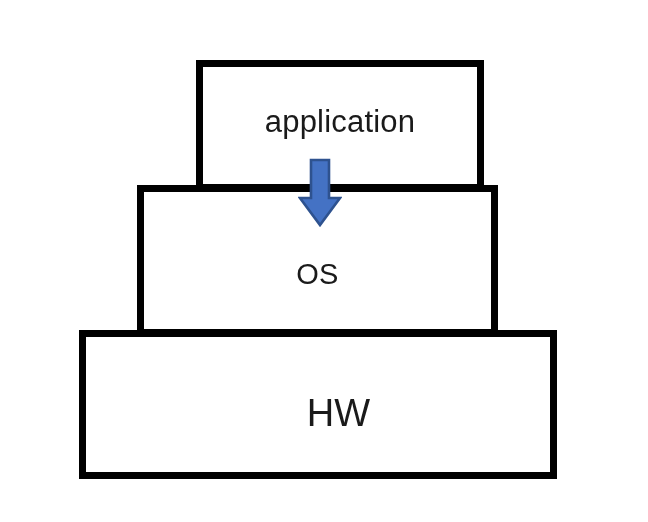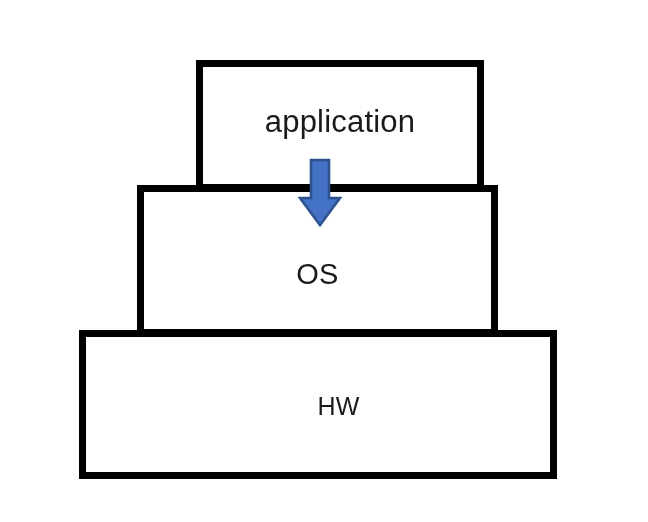--- a/index.html
+++ b/index.html
@@ -69,23 +69,23 @@
 
   
   #box-hw {
     left: 79px;
     top: 330px;
     width: 478px;
     height: 149px;
     z-index: 1;
   }
   #box-hw .layer-label {
-    font-size: 25px;
+    font-size: 38px;
     position: relative;
-    top: 2px;
+    top: 8px;
     margin-left: 41px;
   }
 
   
   #down-arrow {
     position: absolute;
     left: 298px;
     top: 158px;
     width: 44px;
     height: 70px;

